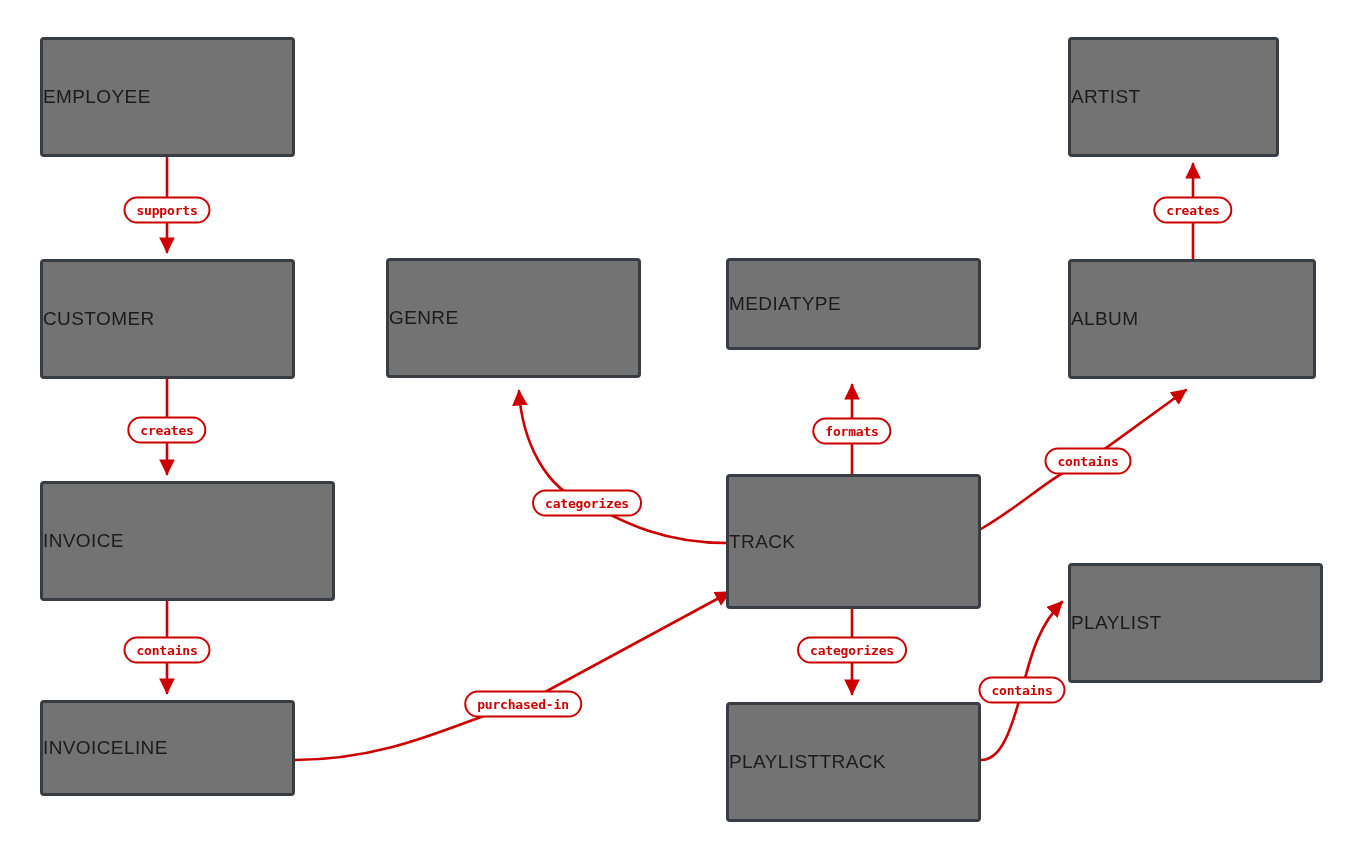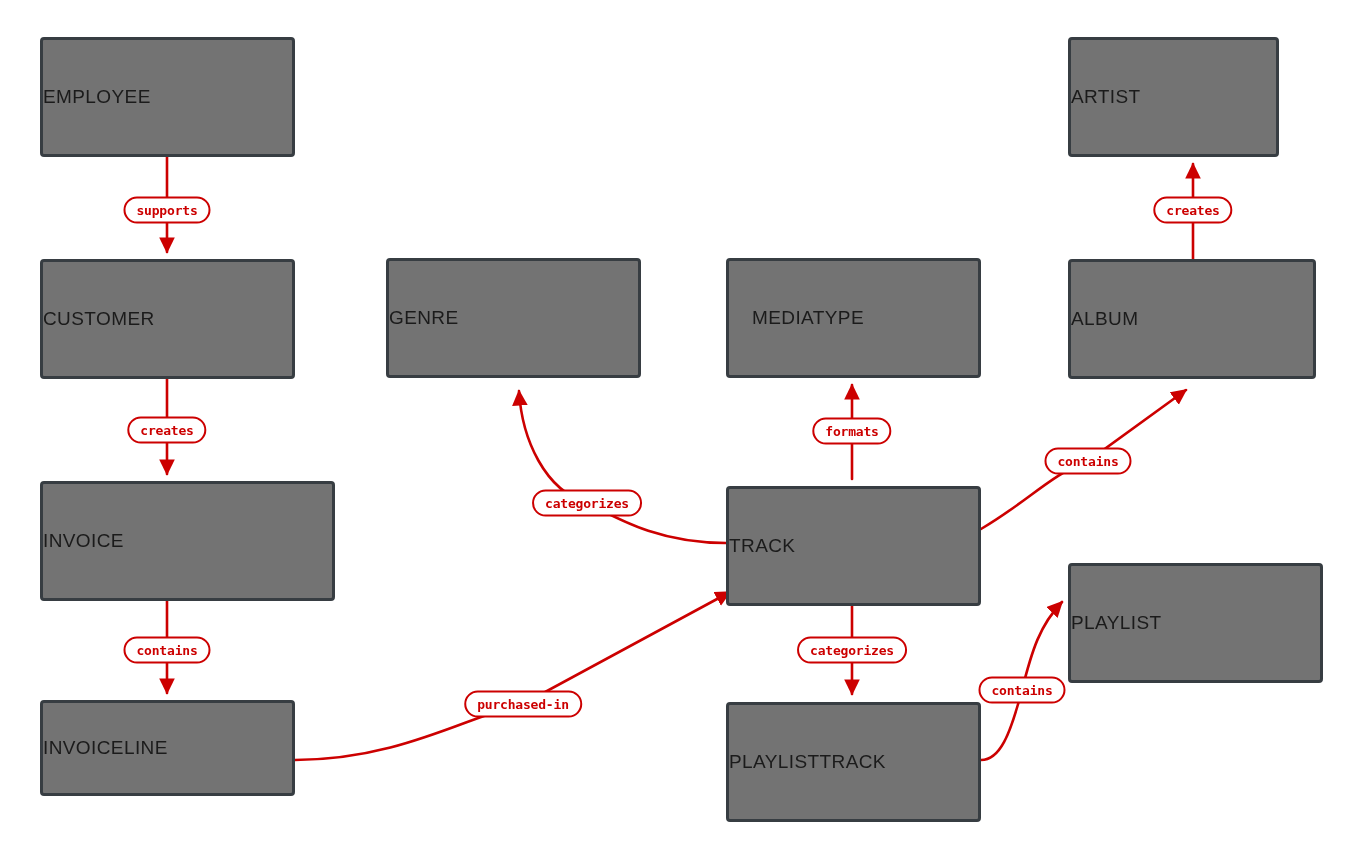--- a/index.html
+++ b/index.html
@@ -103,24 +103,24 @@
       </div>
       <div class="entity-node" style="left: 40px; top: 481px; width: 295px; height: 120px;">
         <span class="entity-label">INVOICE</span>
       </div>
       <div class="entity-node" style="left: 40px; top: 700px; width: 255px; height: 96px;">
         <span class="entity-label">INVOICELINE</span>
       </div>
       <div class="entity-node" style="left: 386px; top: 258px; width: 255px; height: 120px;">
         <span class="entity-label">GENRE</span>
       </div>
-      <div class="entity-node" style="left: 726px; top: 258px; width: 255px; height: 120px; padding-left: 23px;">
+      <div class="entity-node" style="left: 726px; top: 258px; width: 255px; height: 92px;">
         <span class="entity-label">MEDIATYPE</span>
       </div>
-      <div class="entity-node" style="left: 726px; top: 486px; width: 255px; height: 120px;">
+      <div class="entity-node" style="left: 726px; top: 474px; width: 255px; height: 135px;">
         <span class="entity-label">TRACK</span>
       </div>
       <div class="entity-node" style="left: 726px; top: 702px; width: 255px; height: 120px;">
         <span class="entity-label">PLAYLISTTRACK</span>
       </div>
       <div class="entity-node" style="left: 1068px; top: 37px; width: 211px; height: 120px;">
         <span class="entity-label">ARTIST</span>
       </div>
       <div class="entity-node" style="left: 1068px; top: 259px; width: 248px; height: 120px;">
         <span class="entity-label">ALBUM</span>

